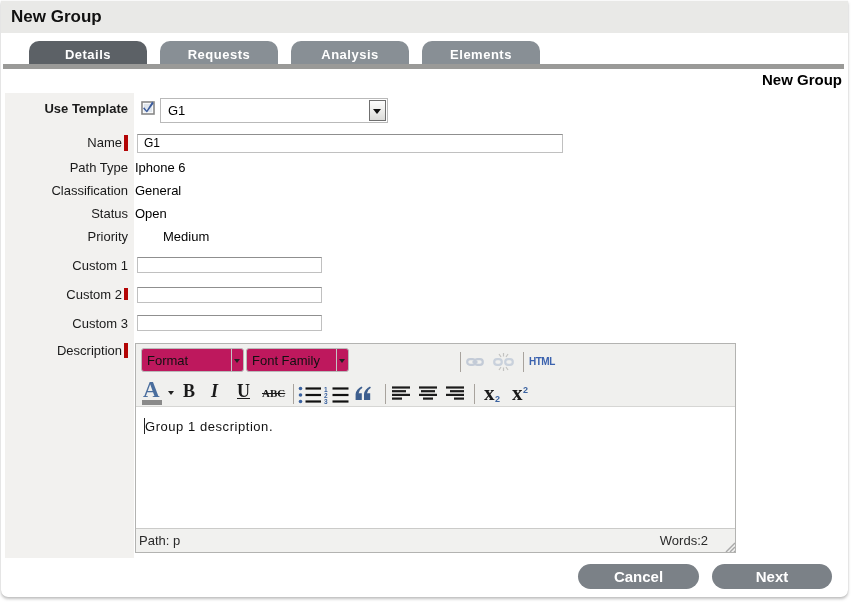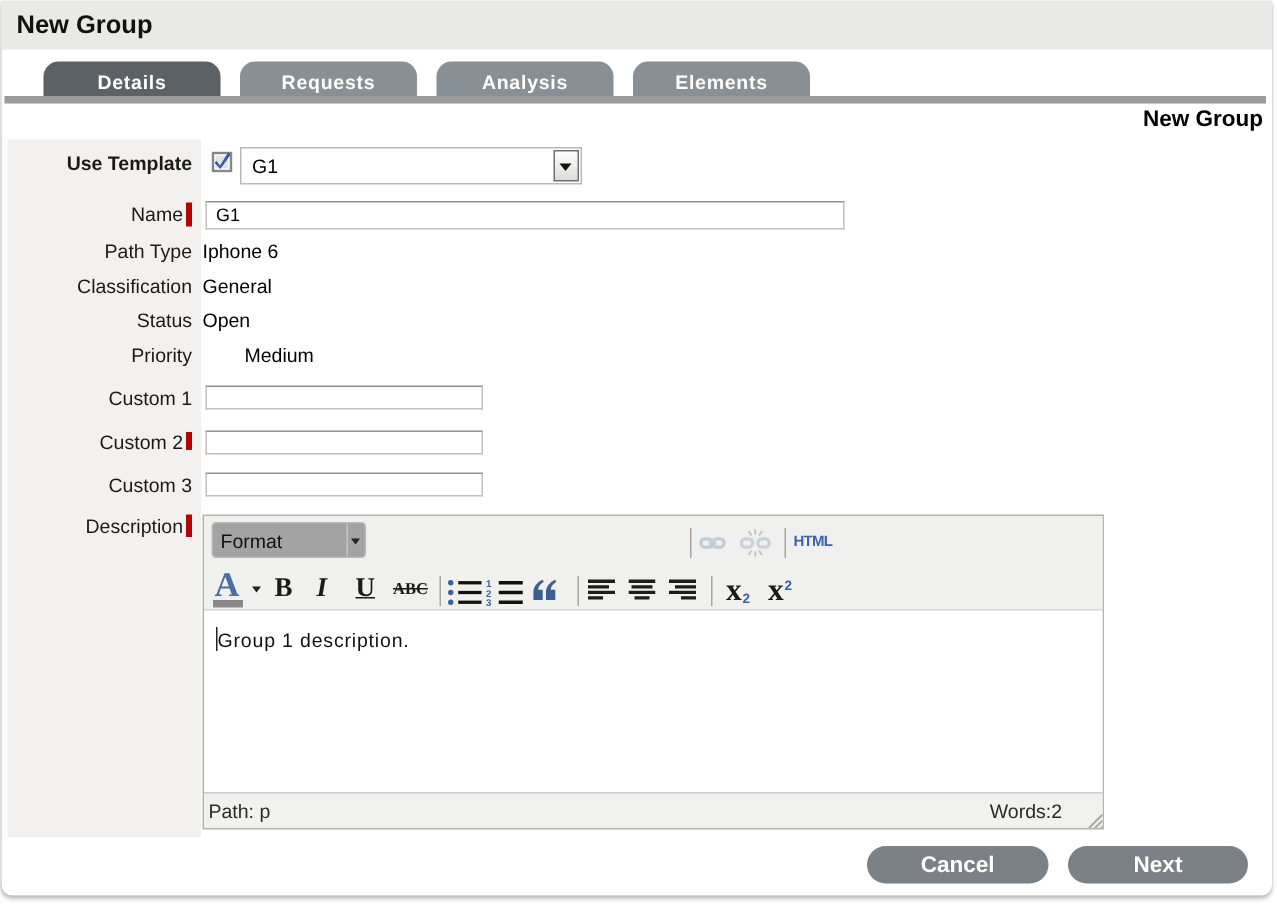--- a/index.html
+++ b/index.html
@@ -21,21 +21,21 @@
 
 #cb { position:absolute; left:141px; top:100px; width:14px; height:15px; overflow:visible; }
 
 #sel { position:absolute; left:160px; top:98px; width:228px; height:25px; background:#fff; border:1px solid #b9b9b9; }
 #sel .txt { position:absolute; left:7px; top:4px; font-size:13px; color:#000; }
 #sel .btn { position:absolute; right:1px; top:1px; width:17px; height:21px; border:1px solid #6f6f6f; background:linear-gradient(#fdfdfd,#ececea 55%,#dbdbd9); }
 #sel .btn:after { content:""; position:absolute; left:3px; top:8px; width:0; height:0; border-left:4.5px solid transparent; border-right:4.5px solid transparent; border-top:5px solid #111; }
 
 #editor { position:absolute; left:135px; top:343px; width:601px; height:210px; border:1px solid #b3b3b1; background:#fff; }
 #toolbar { position:absolute; left:0; top:0; width:599px; height:63px; background:#f0f0ee; border-bottom:1px solid #d6d6d4; }
-.ddl { position:absolute; top:4px; height:24px; background:#a3a3a3; border:1px solid #b9b9b9; border-radius:3px; font-size:13px; color:#111; width:103px; }
+.ddl { position:absolute; top:4px; height:24px; background:#be185d; border:1px solid #b9b9b9; border-radius:3px; font-size:13px; color:#111; width:103px; }
 .ddl .t { position:absolute; left:5px; top:4px; }
 .ddl .a { position:absolute; right:0; top:0; width:12px; height:22px; border-left:1px solid #c4c4c4; }
 .ddl .a:after { content:""; position:absolute; left:1.5px; top:10px; width:0; height:0; border-left:3.5px solid transparent; border-right:3.5px solid transparent; border-top:4px solid #222; }
 .tsep { position:absolute; width:1px; background:#a8a39d; }
 .ticon { position:absolute; font-family:"Liberation Serif",serif; font-weight:bold; color:#1a1a1a; }
 #content { position:absolute; left:0; top:64px; width:599px; height:120px; background:#fff;text-align:right; }
 #content .txt { position:absolute; left:9px; top:73px; font-size:13px; letter-spacing:0.55px; color:#111; }
 #statusbar { position:absolute; left:0; top:184px; width:599px; height:24px; background:#f1f1ef; border-top:1px solid #cbcbc9; font-size:13px; color:#2a2a2a; }
 
 .btnbig { position:absolute; top:564px; height:25px; border-radius:13px; background:#7b8187; color:#fff; font-size:15px; font-weight:bold; text-align:center; line-height:25px; }
@@ -86,20 +86,24 @@
 <div class="inp" style="top:257px; width:185px; height:16px;"></div>
 <div class="inp" style="top:287px; width:185px; height:16px;"></div>
 <div class="inp" style="top:315px; width:185px; height:16px;"></div>
 
 <div id="editor">
   <div id="toolbar">
     <div class="ddl" style="left:5px;">
         <span class="t">Format</span>
         <span class="a"></span>
       </div>
+    <div class="ddl" style="left:110px;">
+        <span class="t">Font Family</span>
+        <span class="a"></span>
+      </div>
     <div class="tsep" style="left:324px; top:8px; height:20px;"></div>
     <svg style="position:absolute; left:330px; top:12px;" width="18" height="12" viewBox="0 0 18 12">
       <g stroke="#c3cbd7" stroke-width="2.2" fill="none">
         <rect x="1.2" y="3.2" width="8" height="5.6" rx="2.8"></rect>
         <rect x="8.8" y="3.2" width="8" height="5.6" rx="2.8"></rect>
       </g>
       <path d="M6.5 6 H11.5" stroke="#c3cbd7" stroke-width="2.2"></path>
     </svg>
     <svg style="position:absolute; left:357px; top:8px;" width="21" height="20" viewBox="0 0 21 20">
       <g stroke="#c9d1dc" stroke-width="2.2" fill="none">

